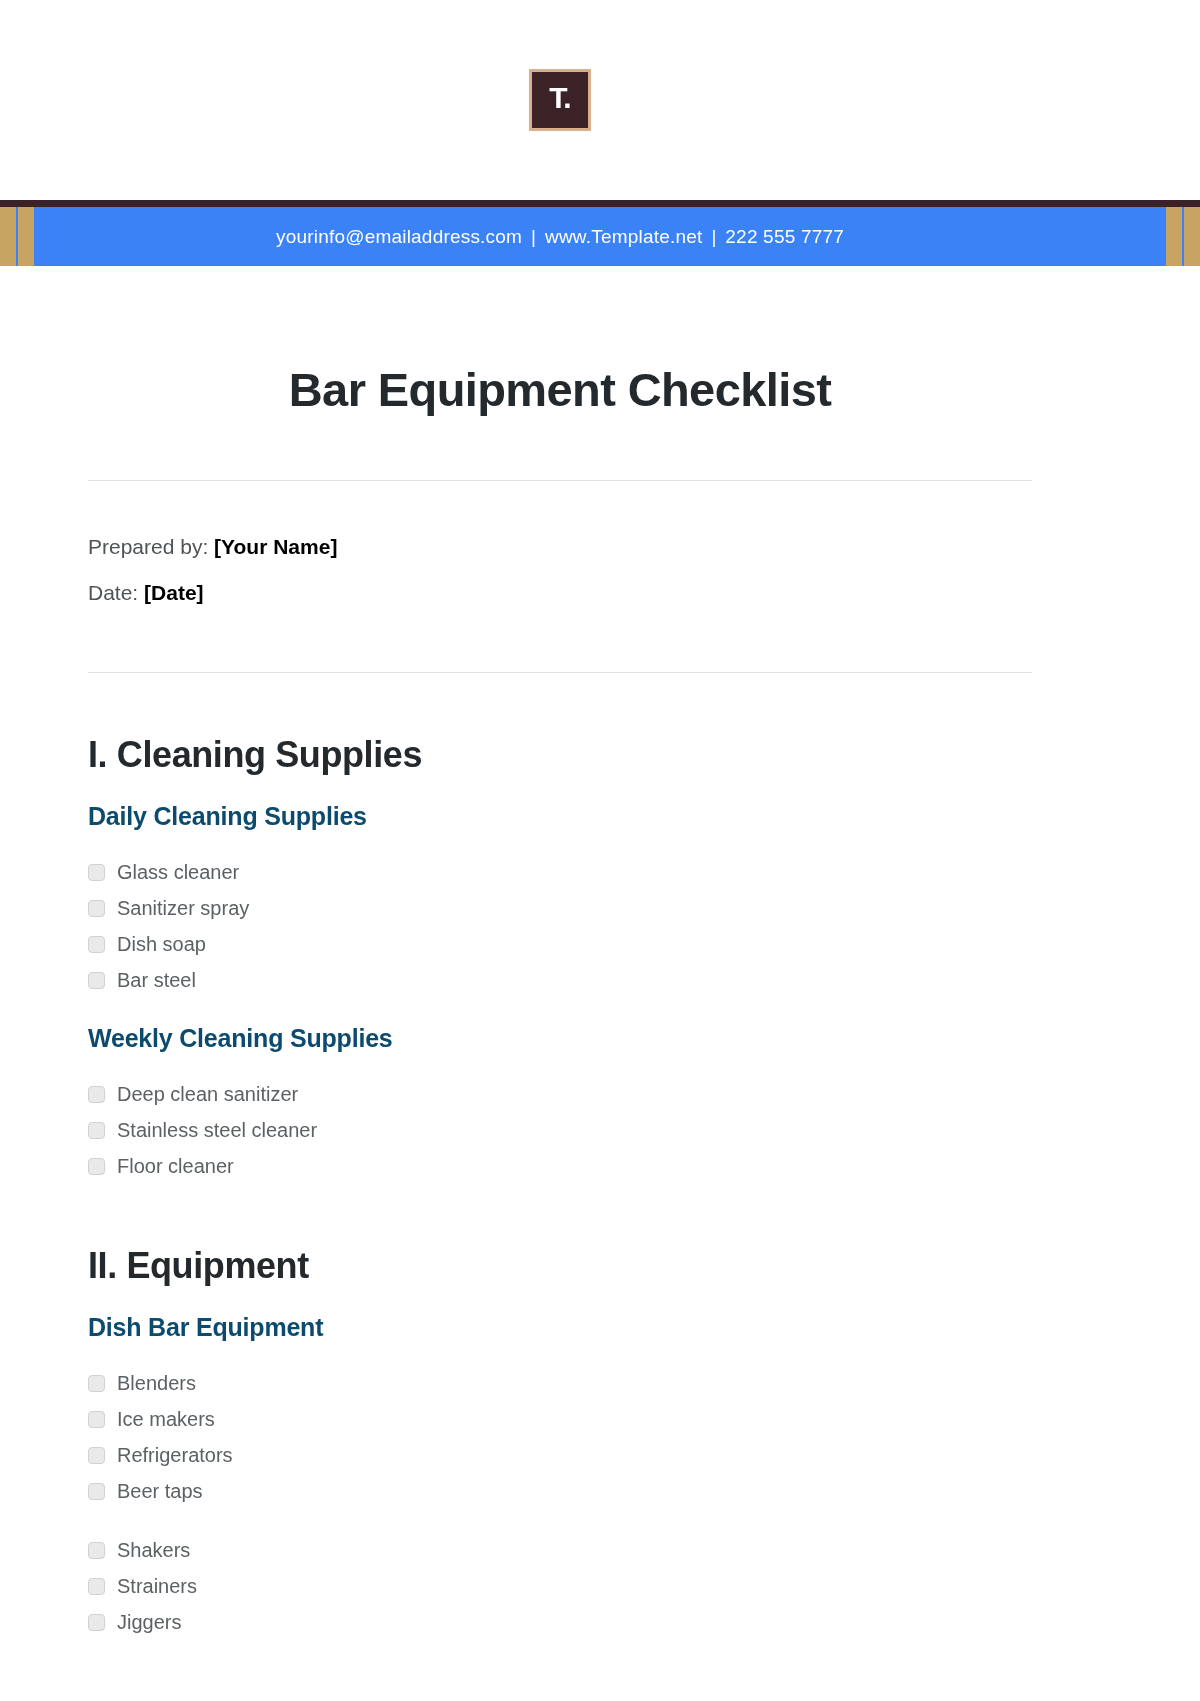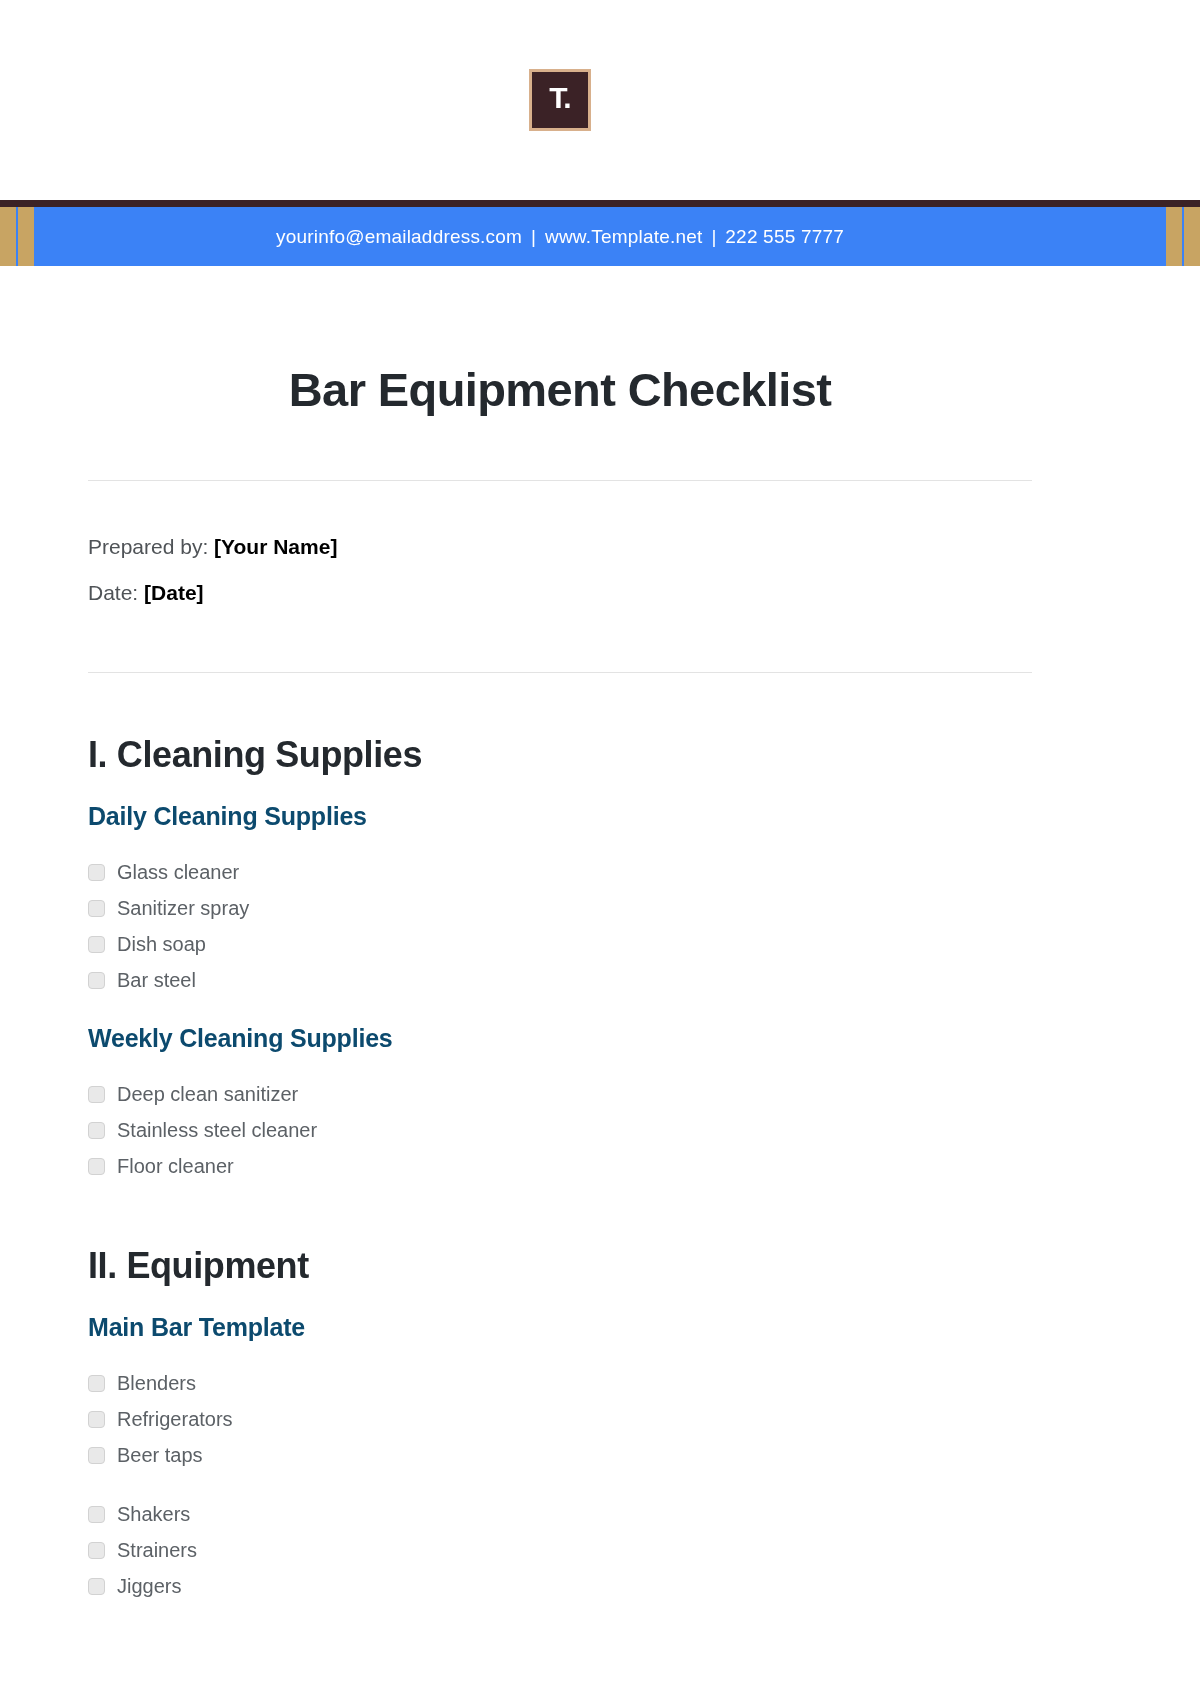--- a/index.html
+++ b/index.html
@@ -242,25 +242,29 @@
               <span class="check-label">Stainless steel cleaner</span>
             </div>
             <div class="check-item">
               <span class="check-box"></span>
               <span class="check-label">Floor cleaner</span>
             </div>
           </div>
         </div>
         <div class="section">
           <h2 class="section-title">II. Equipment</h2>
-          <h3 class="group-title">Main Bar Template</h3>
+          <h3 class="group-title">Dish Bar Equipment</h3>
           <div class="check-list">
             <div class="check-item">
               <span class="check-box"></span>
               <span class="check-label">Blenders</span>
+            </div>
+            <div class="check-item">
+              <span class="check-box"></span>
+              <span class="check-label">Ice makers</span>
             </div>
             <div class="check-item">
               <span class="check-box"></span>
               <span class="check-label">Refrigerators</span>
             </div>
             <div class="check-item">
               <span class="check-box"></span>
               <span class="check-label">Beer taps</span>
             </div>
           </div>

